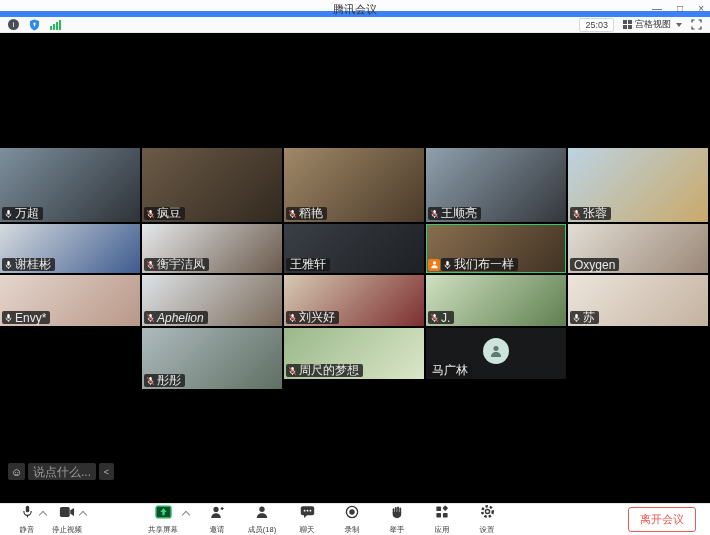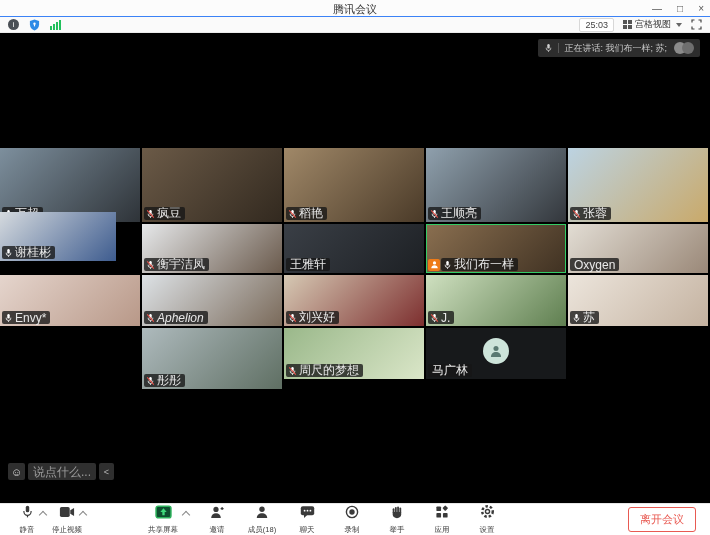--- a/index.html
+++ b/index.html
@@ -1,21 +1,21 @@
 <!DOCTYPE html>
 <html><head>
 <meta charset="utf-8">
 <style>
   html,body{margin:0;padding:0;background:#777;}
   .win{position:relative;width:710px;height:535px;background:#000;overflow:hidden;
        font-family:"Liberation Sans","DejaVu Sans",sans-serif;}
 
   
   .titlebar{position:absolute;top:0;left:0;width:100%;height:17px;background:#fcfcfc;
-            border-bottom:1px solid #3b82f6;box-sizing:border-box;}
+            border-bottom:6px solid #3b82f6;box-sizing:border-box;}
   .title{position:absolute;left:0;right:0;top:2px;text-align:center;font-size:11px;color:#333;}
   .winctl{position:absolute;right:6px;top:0;height:17px;display:flex;align-items:center;gap:15px;
           color:#555;font-size:10px;line-height:17px;}
   .winctl span{cursor:pointer;}
 
   
   .subbar{position:absolute;top:17px;left:0;width:100%;height:16px;background:#fafafa;
           border-bottom:1px solid #ebebeb;box-sizing:border-box;display:flex;align-items:center;
           padding:0 8px;}
   .status-icons{display:flex;align-items:center;gap:10px;}
@@ -122,33 +122,20 @@
           </span>
         <span>宫格视图</span>
         <span class="caret"></span>
       </div>
       <svg width="11" height="11" viewBox="0 0 11 11">
         <path d="M1 3.5V1h2.5M7.5 1H10v2.5M10 7.5V10H7.5M3.5 10H1V7.5" fill="none" stroke="#444" stroke-width="1.2"></path>
       </svg>
     </div>
   </div>
 
-  <div class="banner">
-    <svg width="9" height="10" viewBox="0 0 12 12" style="color:#cfcfcf">
-      <rect x="4.4" y="0.8" width="3.2" height="6" rx="1.6" fill="currentColor"></rect>
-      <path d="M2.9 5.6v.6a3.1 3.1 0 0 0 6.2 0v-.6" fill="none" stroke="currentColor" stroke-width="1.1"></path>
-      <line x1="6" y1="9.6" x2="6" y2="11.2" stroke="currentColor" stroke-width="1.1"></line>
-    </svg>
-    <span class="sep"></span>
-    <span>正在讲话: 我们布一样; 苏;</span>
-    <span class="avs">
-      <span class="av"></span>
-      <span class="av"></span>
-    </span>
-  </div>
 
   <div id="grid">
       <div class="tile mic-on" style="left: 0px; top: 148px; width: 140px; height: 74px; background: linear-gradient(135deg, rgb(125, 143, 157), rgb(46, 51, 56));">
 
       <div class="badge">
 
         <span class="namepill">
           <svg class="micico" width="9" height="10" viewBox="0 0 12 12" style="color:#fff">
             <rect x="4.4" y="0.8" width="3.2" height="6" rx="1.6" fill="currentColor"></rect>
             <path d="M2.9 5.6v.6a3.1 3.1 0 0 0 6.2 0v-.6" fill="none" stroke="currentColor" stroke-width="1.1"></path>
@@ -212,21 +199,21 @@
           <svg class="micico" width="9" height="10" viewBox="0 0 12 12" style="color:#fff">
             <rect x="4.4" y="0.8" width="3.2" height="6" rx="1.6" fill="currentColor"></rect>
             <path d="M2.9 5.6v.6a3.1 3.1 0 0 0 6.2 0v-.6" fill="none" stroke="currentColor" stroke-width="1.1"></path>
             <line x1="6" y1="9.6" x2="6" y2="11.2" stroke="currentColor" stroke-width="1.1"></line>
             <line class="slash" x1="1.6" y1="1.2" x2="10.4" y2="10.8" stroke="#e85149" stroke-width="1.4"></line>
           </svg>
           <span class="pname">张蓉</span>
         </span>
       </div>
     </div>
-      <div class="tile mic-on" style="left: 0px; top: 212px; width: 116px; height: 49px; background: linear-gradient(135deg, rgb(213, 218, 222), rgb(62, 92, 143));">
+      <div class="tile mic-on" style="left: 0px; top: 224px; width: 140px; height: 49px; background: linear-gradient(135deg, rgb(213, 218, 222), rgb(62, 92, 143));">
 
       <div class="badge">
 
         <span class="namepill">
           <svg class="micico" width="9" height="10" viewBox="0 0 12 12" style="color:#fff">
             <rect x="4.4" y="0.8" width="3.2" height="6" rx="1.6" fill="currentColor"></rect>
             <path d="M2.9 5.6v.6a3.1 3.1 0 0 0 6.2 0v-.6" fill="none" stroke="currentColor" stroke-width="1.1"></path>
             <line x1="6" y1="9.6" x2="6" y2="11.2" stroke="currentColor" stroke-width="1.1"></line>
             <line class="slash" x1="1.6" y1="1.2" x2="10.4" y2="10.8" stroke="#e85149" stroke-width="1.4"></line>
           </svg>

